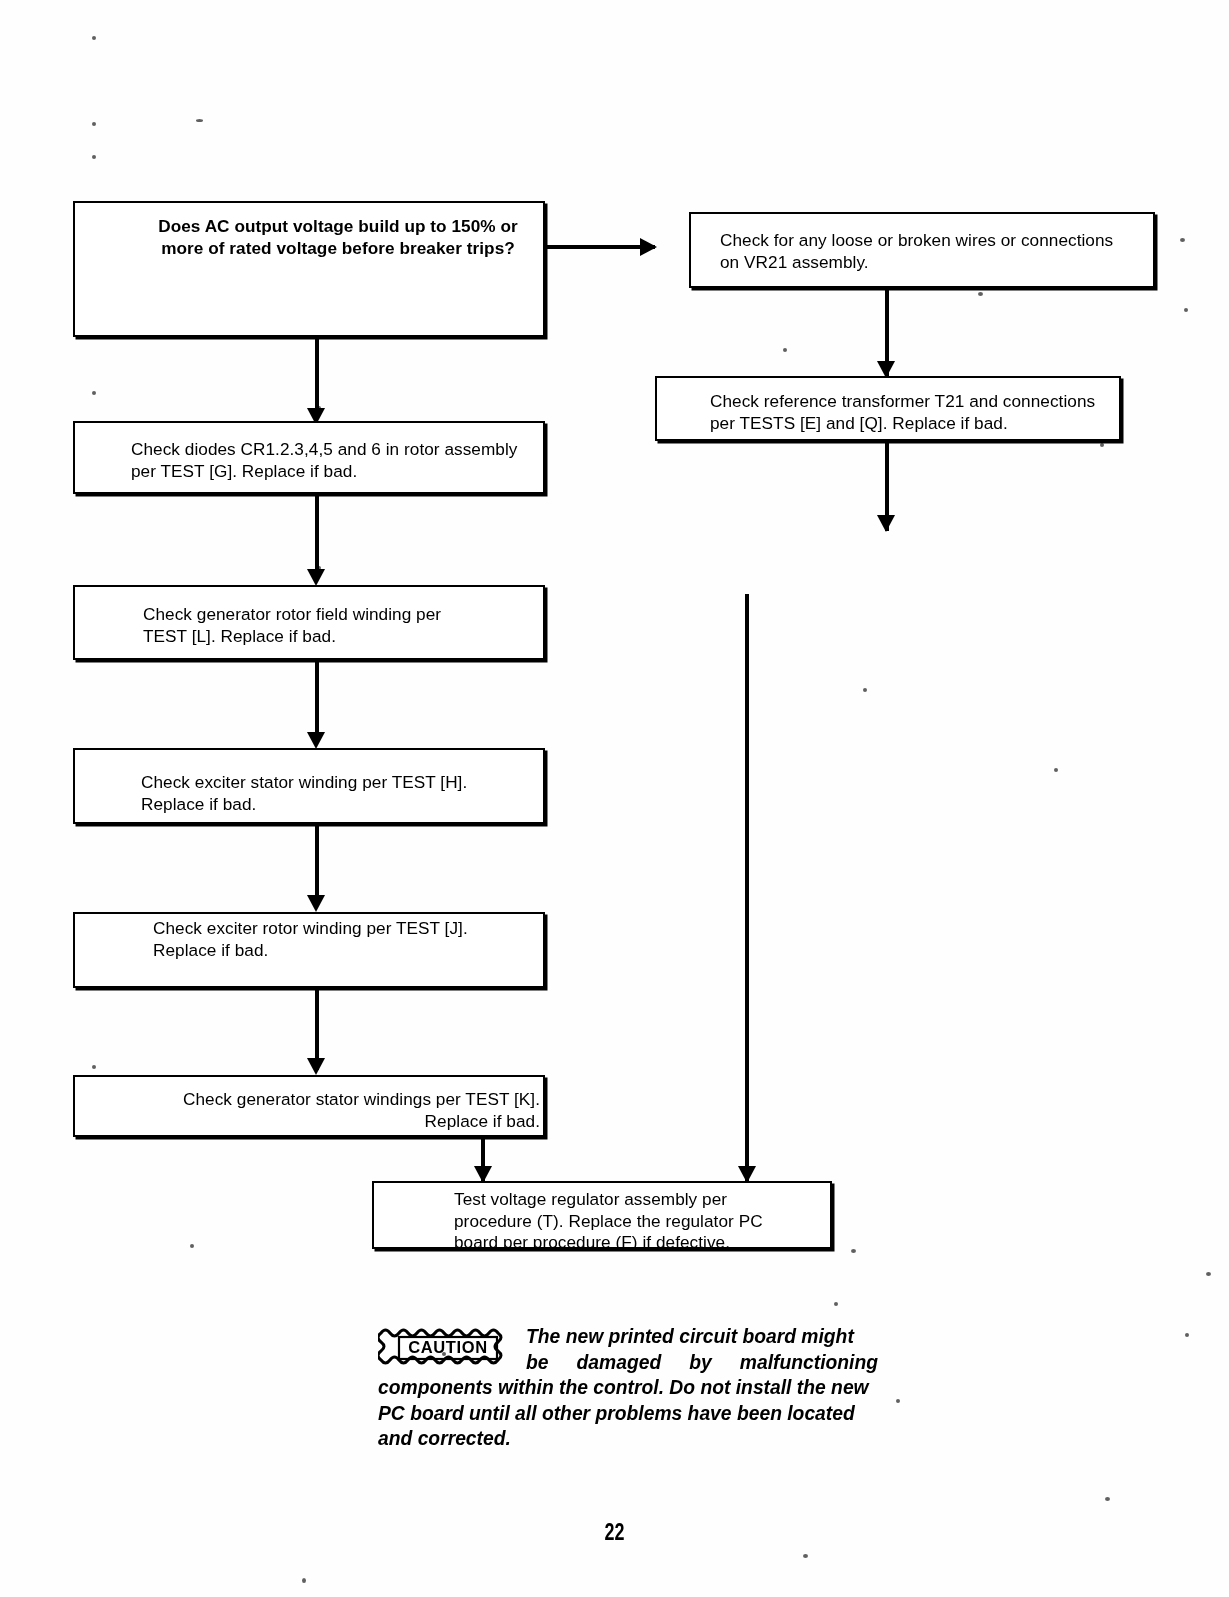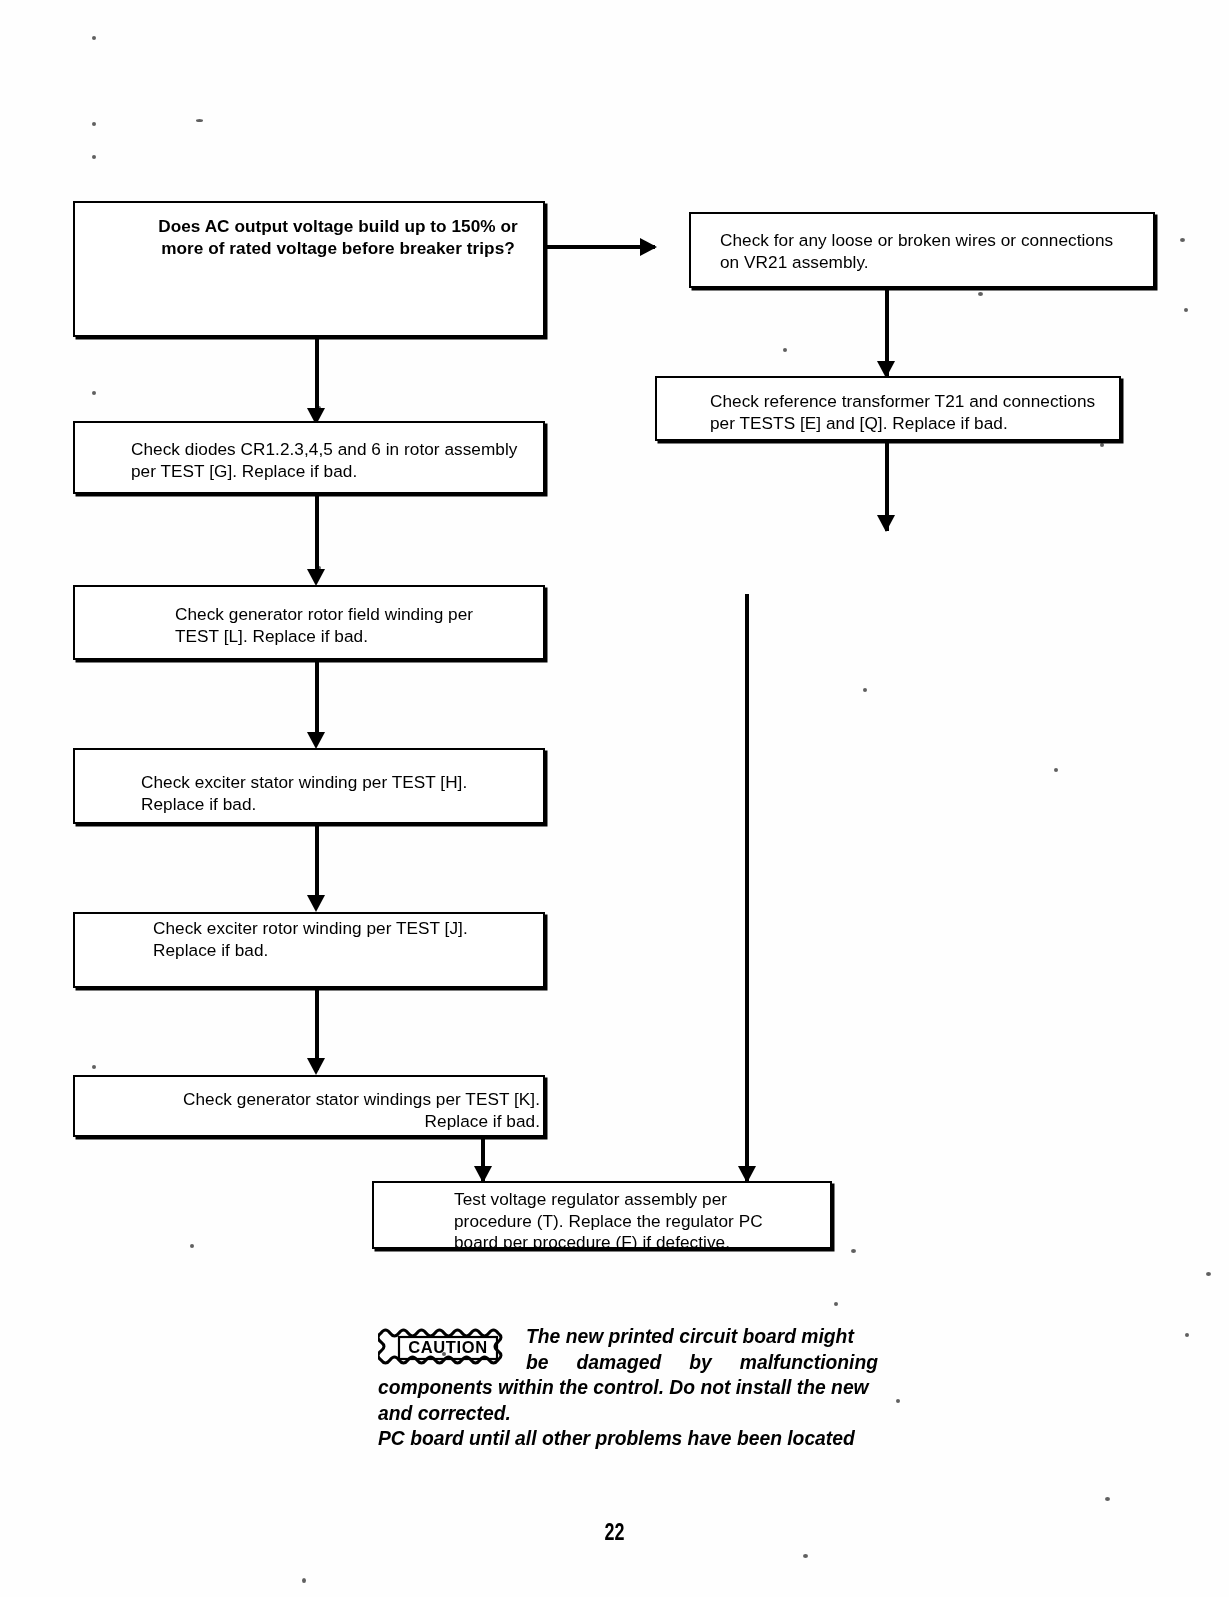--- a/index.html
+++ b/index.html
@@ -225,21 +225,21 @@
     <div class="txt" style="left:68px; top:13px; width:390px; text-align:center;font-weight:bold;">Does AC output voltage build up to 150% or
 more of rated voltage before breaker trips?</div>
   </div>
 
   <div class="box" style="left:73px; top:421px; width:472px; height:73px;">
     <div class="txt" style="left:56px; top:16px; width:410px;">Check diodes CR1.2.3,4,5 and 6 in rotor assembly
 per TEST [G]. Replace if bad.</div>
   </div>
 
   <div class="box" style="left:73px; top:585px; width:472px; height:75px;">
-    <div class="txt" style="left:100px; top:17px; width:400px;">Check generator rotor field winding per
+    <div class="txt" style="left:68px; top:17px; width:400px;">Check generator rotor field winding per
 TEST [L].  Replace if bad.</div>
   </div>
 
   <div class="box" style="left:73px; top:748px; width:472px; height:76px;">
     <div class="txt" style="left:66px; top:22px; width:400px;">Check exciter stator winding per TEST  [H].
 Replace if bad.</div>
   </div>
 
   <div class="box" style="left:73px; top:912px; width:472px; height:76px;">
     <div class="txt" style="left:78px; top:4px; width:400px;">Check exciter rotor winding per TEST [J].
@@ -289,21 +289,21 @@
     <div class="caution-text">
       <div class="ct-l1">The new printed circuit board might</div>
       <div class="ct-l2">
         <span>be</span>
         <span>damaged</span>
         <span>by</span>
         <span>malfunctioning</span>
       </div>
       <div class="ct-rest">
         <div>components within the control. Do not install the new</div>
+        <div>PC board until all other problems have been located</div>
         <div>and corrected.</div>
-        <div>PC board until all other problems have been located</div>
       </div>
     </div>
   </div>
 
   <div class="page-num">22</div>
 
 </div>
 
 </body></html>

